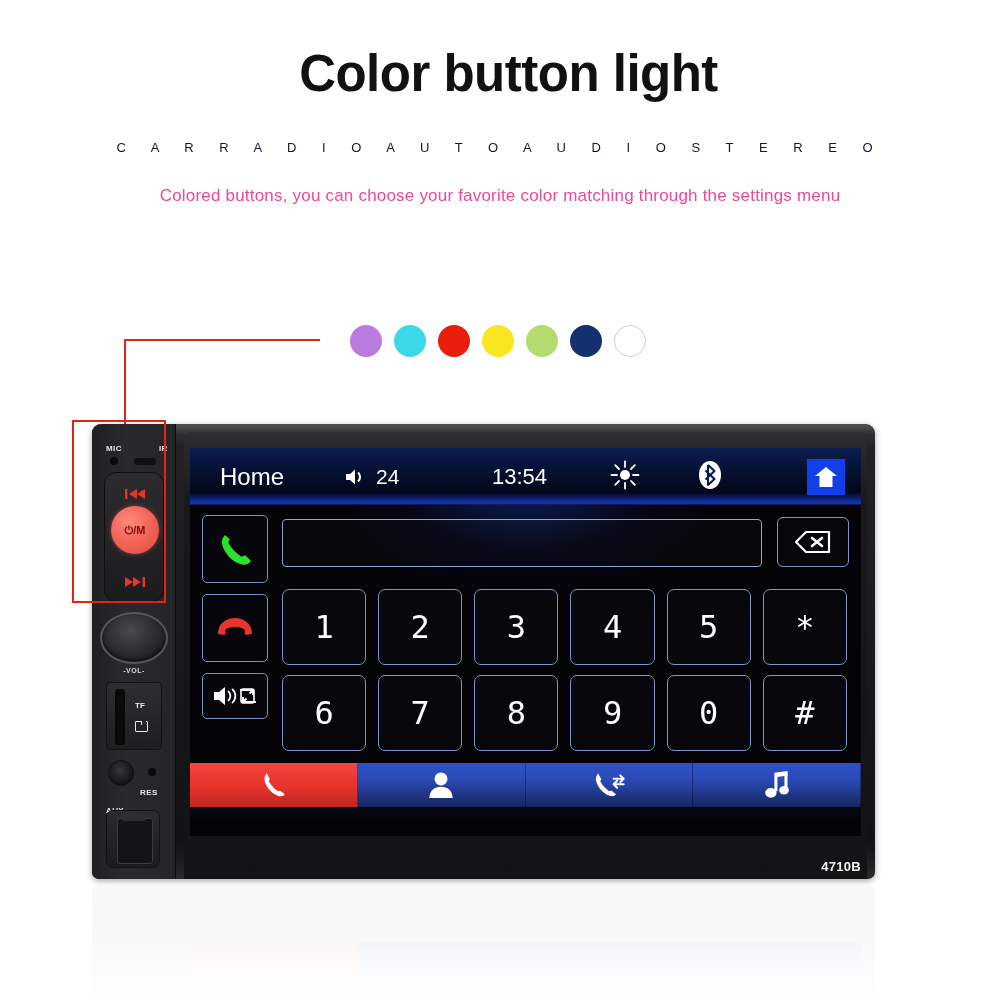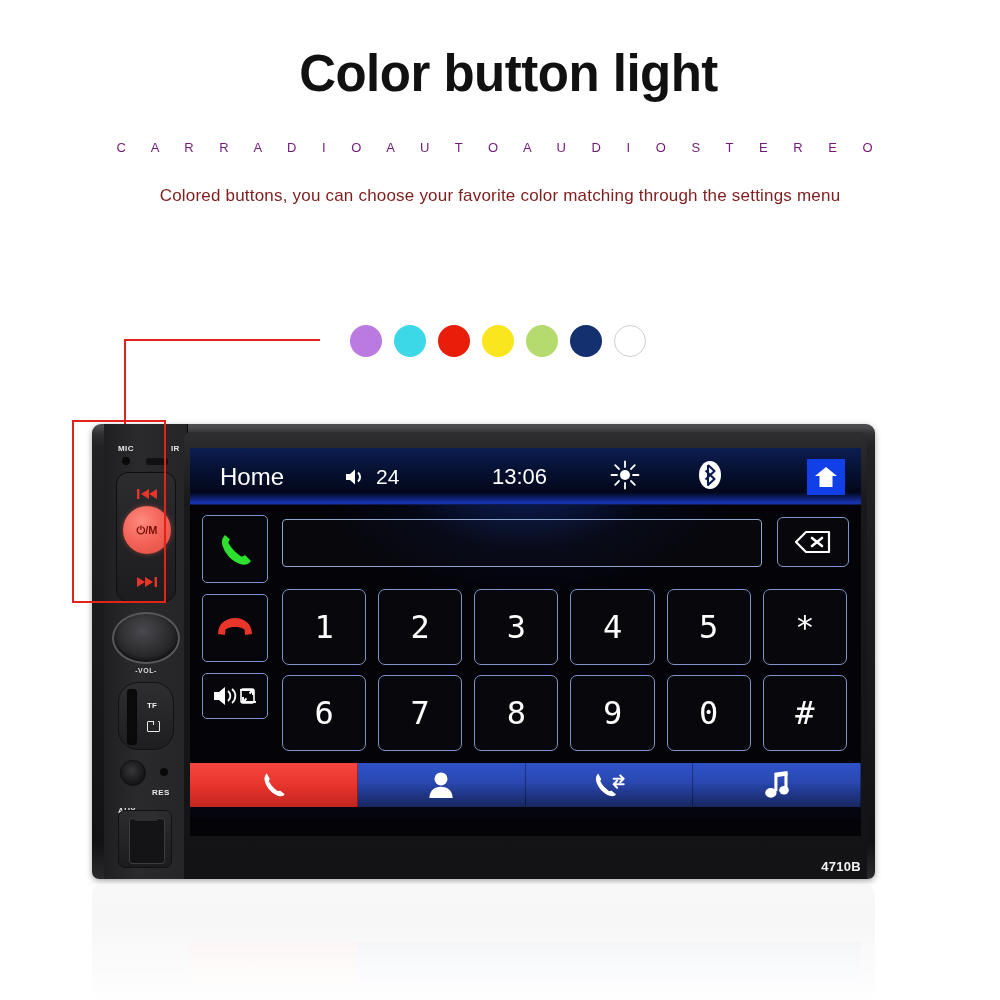--- a/index.html
+++ b/index.html
@@ -22,30 +22,30 @@
     font-weight: bold;
     color: #111111;
     letter-spacing: -0.5px;
     padding-left: 17px;
   }
   .kicker {
     position: absolute;
     top: 140px; left: 0; width: 1000px;
     text-align: center;
     font-size: 13px;
-    color: #701a75;
+    color: #0f172a;
     letter-spacing: 11px;
     font-weight: normal;
   }
   .subhead {
     position: absolute;
     top: 186px; left: 0; width: 1000px;
     text-align: center;
     font-size: 17px;
-    color: #7f1d1d;
+    color: #ec4899;
     letter-spacing: 0.2px;
   }
 
   
   .swatch-row {
     position: absolute;
     top: 325px; left: 350px;
     display: flex;
     gap: 12px;
   }
@@ -87,21 +87,21 @@
   }
   .device-inner-shade {
     position: absolute; inset: 0;
     background: linear-gradient(180deg, rgba(255,255,255,0.10) 0 3px, rgba(255,255,255,0) 10px);
     pointer-events: none;
   }
 
   
   .ctrl-panel {
     position: absolute;
-    top: 0; left: 12px;
+    top: 0; left: 0;
     width: 84px; height: 455px;
     background: linear-gradient(90deg, #1f1f21 0%, #2a2a2d 40%, #252528 100%);
     border-right: 1px solid #0c0c0e;
   }
   .ctrl-label {
     position: absolute;
     color: #e6e6e6;
     font-size: 8px;
     font-weight: bold;
     letter-spacing: 0.4px;
@@ -147,21 +147,21 @@
   }
   .vol-label {
     position: absolute; top: 243px; left: 0; width: 84px;
     text-align: center; color: #dcdcdc; font-size: 7px; font-weight: bold;
     letter-spacing: 0.5px;
   }
   .tf-slot {
     position: absolute; top: 258px; left: 14px;
     width: 56px; height: 68px;
     background: linear-gradient(180deg, #2e2e31, #1e1e21);
-    border-radius: 20px; border: 1px solid #121214;
+    border-radius: 4px; border: 1px solid #121214;
   }
   .tf-gap {
     position: absolute; top: 6px; left: 8px;
     width: 10px; height: 56px; border-radius: 4px;
     background: #0a0a0b;
     box-shadow: inset 0 0 2px #000;
   }
   .tf-text {
     position: absolute; top: 18px; left: 28px;
     color: #f0f0f0; font-size: 8px; font-weight: bold;
@@ -433,21 +433,21 @@
 
       <div class="status-bar">
         <div class="sb-home-text">Home</div>
         <div class="sb-vol">
           <svg width="22" height="18" viewBox="0 0 22 18">
             <polygon points="1,6 5,6 10,1.5 10,16.5 5,12 1,12" fill="#ffffff"></polygon>
             <path d="M13 4.5 A6 6 0 0 1 13 13.5" stroke="#ffffff" stroke-width="2" fill="none"></path>
           </svg>
           <span>24</span>
         </div>
-        <div class="sb-time">13:06</div>
+        <div class="sb-time">13:54</div>
         <div class="sb-bright">
           <svg width="30" height="30" viewBox="0 0 30 30">
             <circle cx="15" cy="15" r="5" fill="#ffffff"></circle>
             <g stroke="#ffffff" stroke-width="1.8" stroke-linecap="round">
               <line x1="15" y1="1.5" x2="15" y2="7"></line>
                 <line x1="15" y1="23" x2="15" y2="28.5"></line>
               <line x1="1.5" y1="15" x2="7" y2="15"></line>
                 <line x1="23" y1="15" x2="28.5" y2="15"></line>
               <line x1="5.2" y1="5.2" x2="9" y2="9"></line>
                 <line x1="21" y1="21" x2="24.8" y2="24.8"></line>

